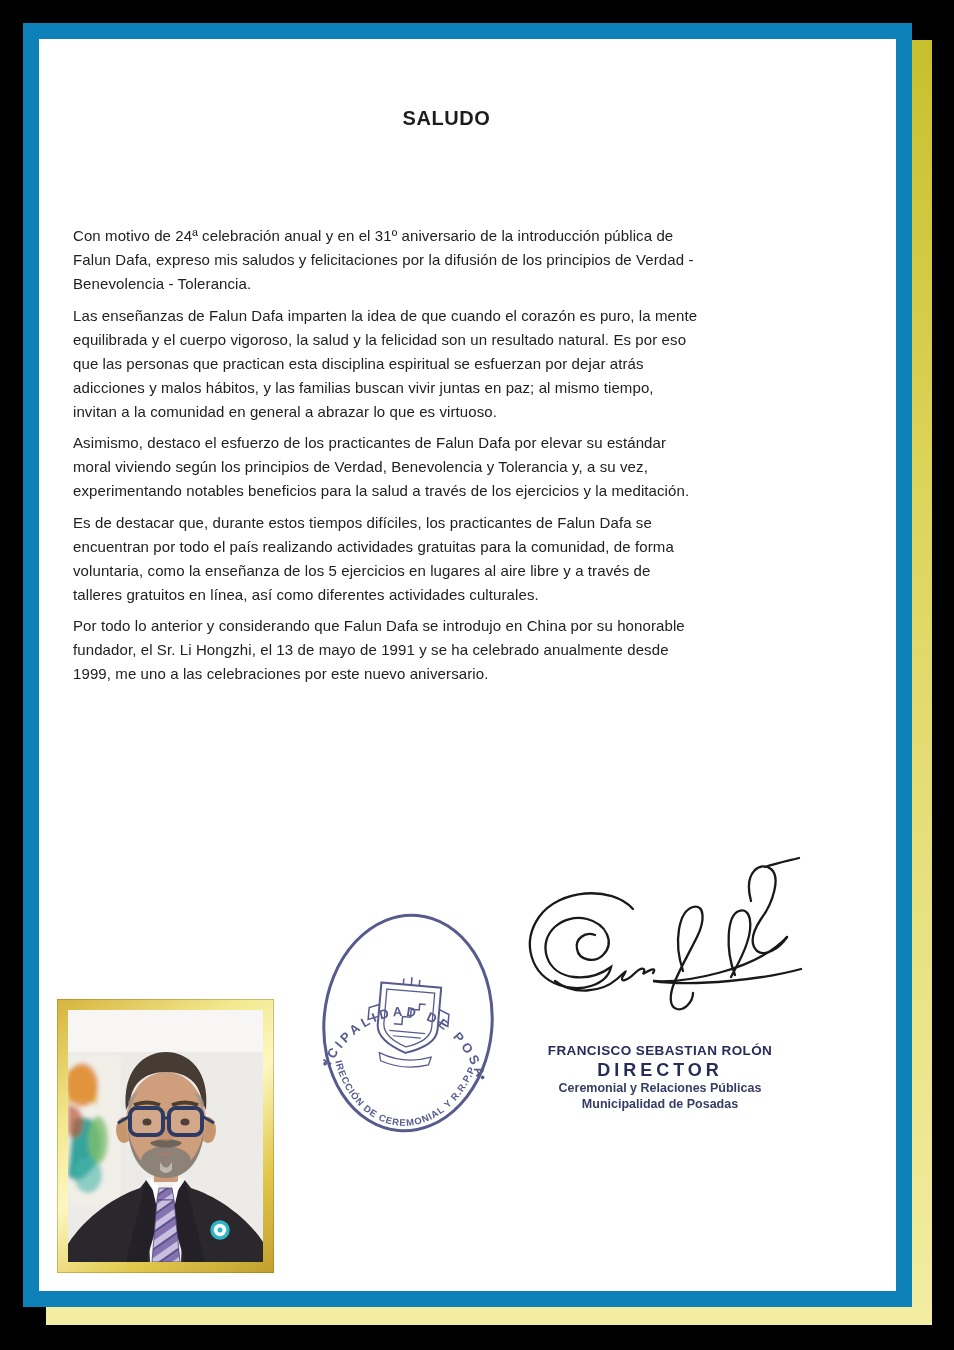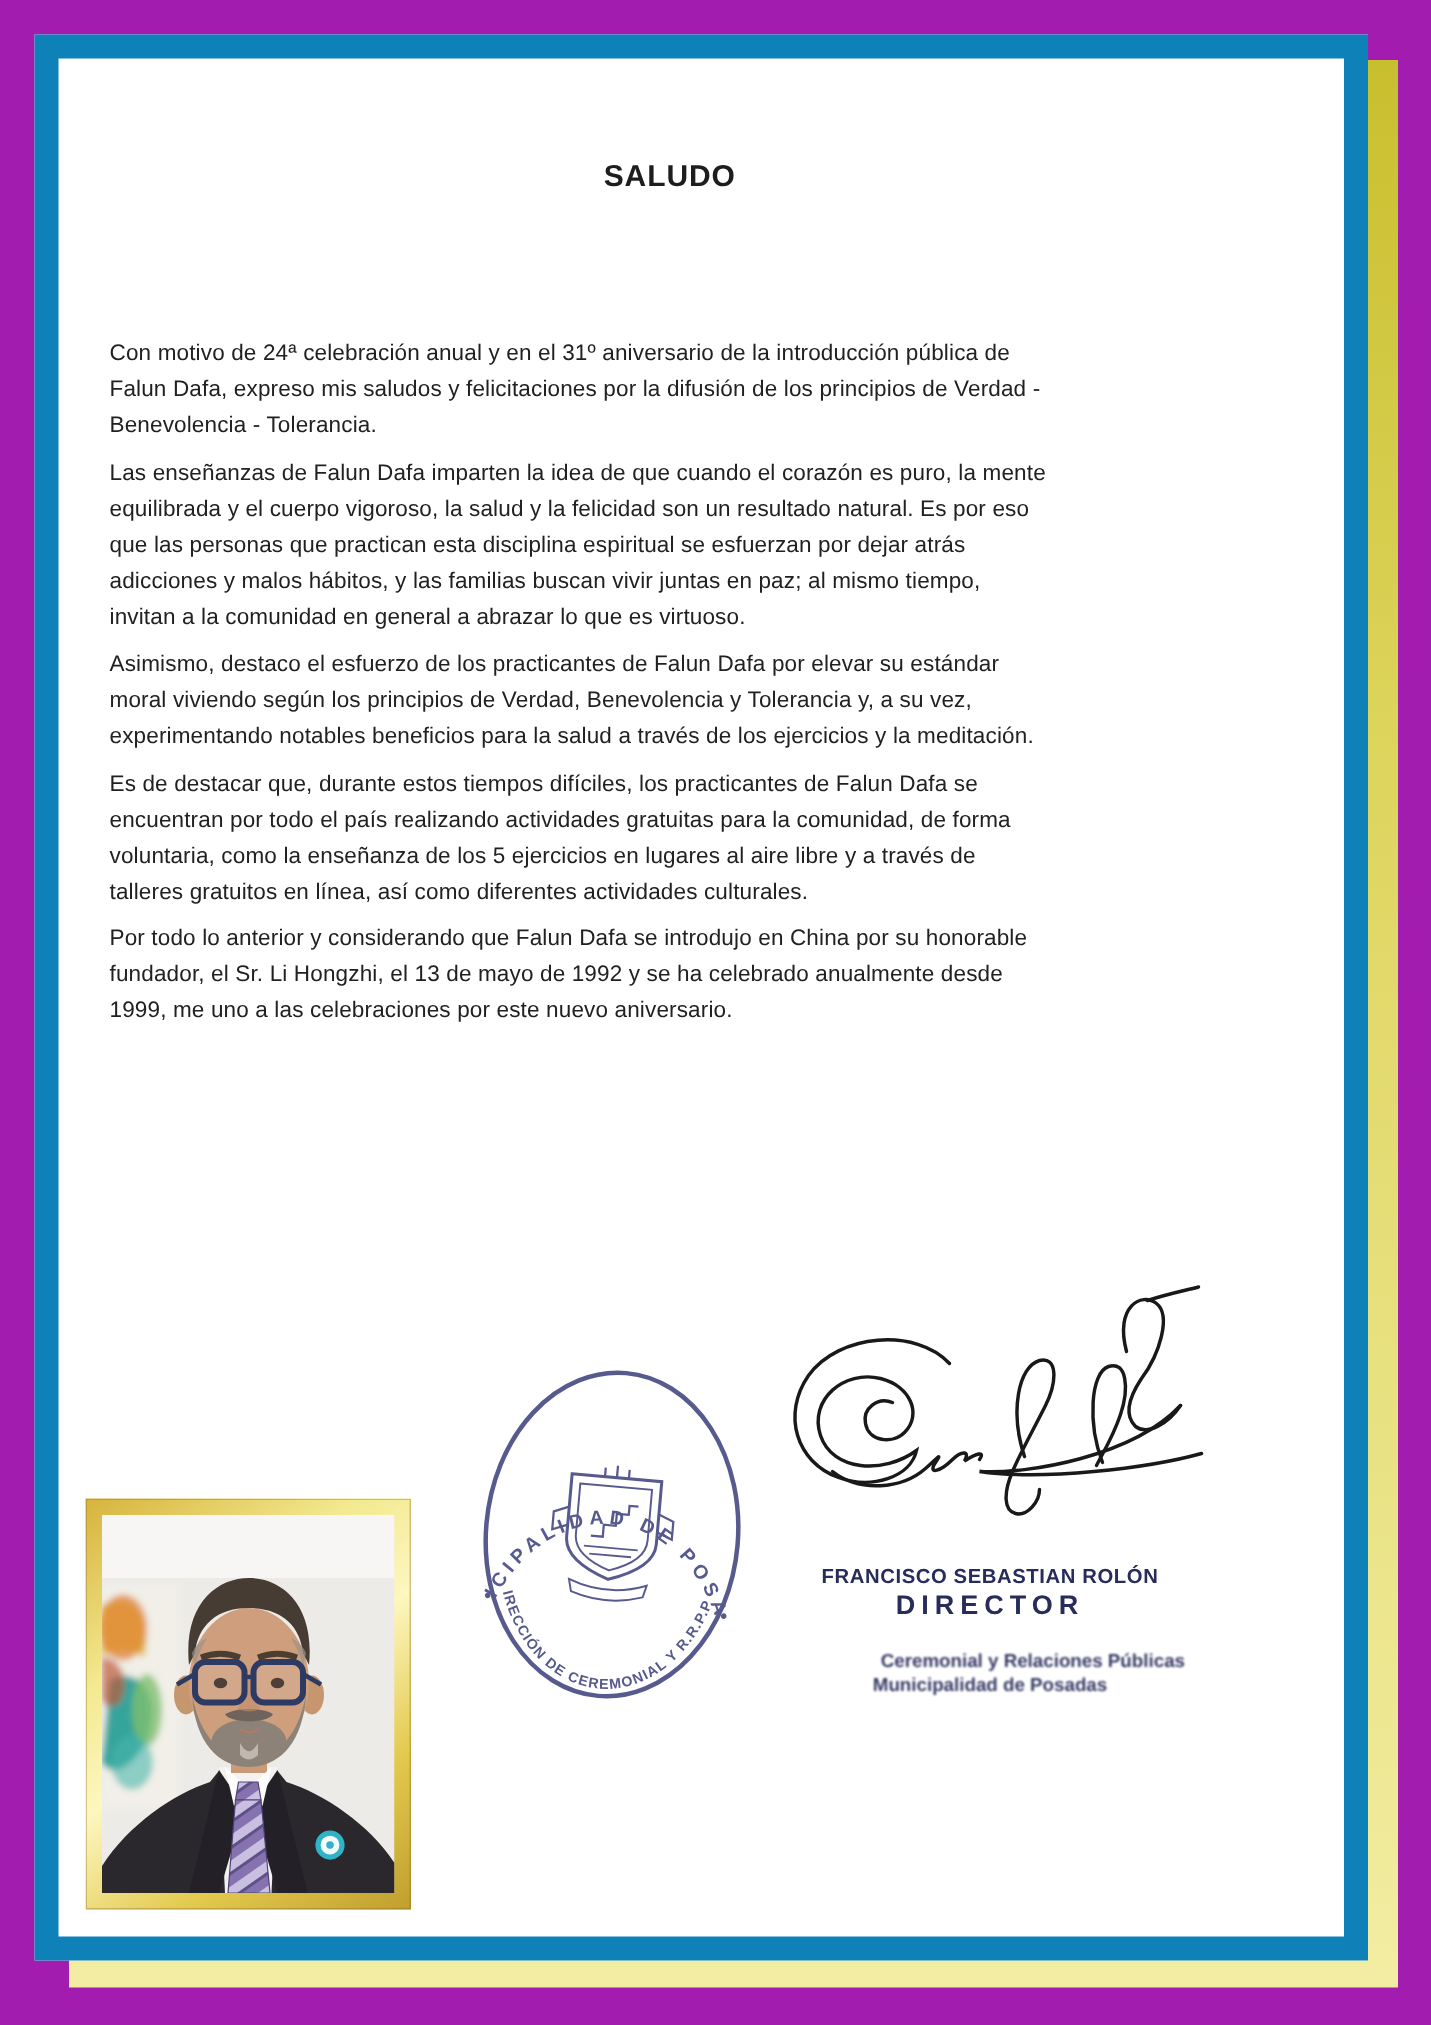--- a/index.html
+++ b/index.html
@@ -1,33 +1,33 @@
 <!DOCTYPE html>
 <html><head>
 <meta charset="utf-8">
 <style>
   html,body{margin:0;padding:0;background:#ffffff;}
-  .canvas{position:relative;width:954px;height:1350px;background:#a21caf;overflow:hidden;
+  .canvas{position:relative;width:954px;height:1350px;background:#000000;overflow:hidden;
           font-family:"Liberation Sans", sans-serif;}
   .shadow-band{position:absolute;left:46px;top:40px;width:886px;height:1285px;z-index:0;
           background:linear-gradient(180deg,#c8bf2e 0%,#ddd45c 35%,#f2eda2 100%);}
   .frame{position:absolute;left:23px;top:23px;width:889px;height:1284px;box-sizing:border-box;
           border:16px solid #0d81b8;background:#ffffff;z-index:1;}
   .titles{position:absolute;left:0;top:68px;width:815px;text-align:center;color:#1d1d1d;}
   .titles h1{margin:0;font-size:20px;font-weight:bold;letter-spacing:.6px;}
   .titles h2{margin:27px 0 0 0;font-size:20px;font-weight:bold;letter-spacing:.3px;}
   .bodytext{position:absolute;left:34px;top:185px;width:818px;color:#212121;
           font-size:15px;line-height:24px;letter-spacing:.1px;}
   .para{white-space:pre-line;margin:0 0 7.5px 0;}
   .seal{position:absolute;left:279px;top:869px;width:180px;height:230px;transform:rotate(5deg);}
   .signature{position:absolute;left:476px;top:816px;width:290px;height:160px;}
   .stamp{position:absolute;left:491px;top:981px;width:260px;text-align:center;color:#272c5a;}
   .stamp .name{font-size:13.5px;font-weight:bold;letter-spacing:.4px;filter:blur(.3px);margin-top:23px;}
   .stamp .role{font-size:18px;font-weight:bold;letter-spacing:4px;margin-top:2px;filter:blur(.3px);}
-  .stamp .dept{font-size:12.5px;font-weight:bold;margin-top:19px;filter:blur(.55px);opacity:.92;text-align:right;}
+  .stamp .dept{font-size:12.5px;font-weight:bold;margin-top:0;filter:blur(.55px);opacity:.92;}
   .stamp .org{font-size:12.5px;font-weight:bold;margin-top:2px;filter:blur(.55px);opacity:.92;}
   .photo-frame{position:absolute;left:18px;top:960px;width:217px;height:274px;box-sizing:border-box;
           padding:11px;background:linear-gradient(145deg,#d6b33c 0%,#f3e98f 30%,#fdf7c0 50%,#e3c94e 75%,#c19f2e 100%);
           box-shadow:inset 0 0 0 1px rgba(130,100,25,.35);}
   .photo-frame svg{display:block;width:100%;height:100%;}
   .seal-ink{stroke:#3f447e;fill:none;}
 </style>
 </head>
 <body>
 
@@ -50,21 +50,21 @@
 adicciones y malos hábitos, y las familias buscan vivir juntas en paz; al mismo tiempo,
 invitan a la comunidad en general a abrazar lo que es virtuoso.</p>
       <p class="para">Asimismo, destaco el esfuerzo de los practicantes de Falun Dafa por elevar su estándar
 moral viviendo según los principios de Verdad, Benevolencia y Tolerancia y, a su vez,
 experimentando notables beneficios para la salud a través de los ejercicios y la meditación.</p>
       <p class="para">Es de destacar que, durante estos tiempos difíciles, los practicantes de Falun Dafa se
 encuentran por todo el país realizando actividades gratuitas para la comunidad, de forma
 voluntaria, como la enseñanza de los 5 ejercicios en lugares al aire libre y a través de
 talleres gratuitos en línea, así como diferentes actividades culturales.</p>
       <p class="para">Por todo lo anterior y considerando que Falun Dafa se introdujo en China por su honorable
-fundador, el Sr. Li Hongzhi, el 13 de mayo de 1992 y se ha celebrado anualmente desde
+fundador, el Sr. Li Hongzhi, el 13 de mayo de 1991 y se ha celebrado anualmente desde
 1999, me uno a las celebraciones por este nuevo aniversario.</p>
     </div>
 
     <svg class="seal" viewBox="0 0 180 230">
       <g transform="translate(90,115)" opacity="0.88">
         <ellipse class="seal-ink" cx="0" cy="0" rx="84" ry="108" stroke-width="3"></ellipse>
         <defs>
           <path id="sealTopArc" d="M -74,50 A 84 108 0 0 1 74,50"></path>
           <path id="sealBottomArc" d="M -70,42 A 76 100 0 0 0 70,42"></path>
         </defs>

